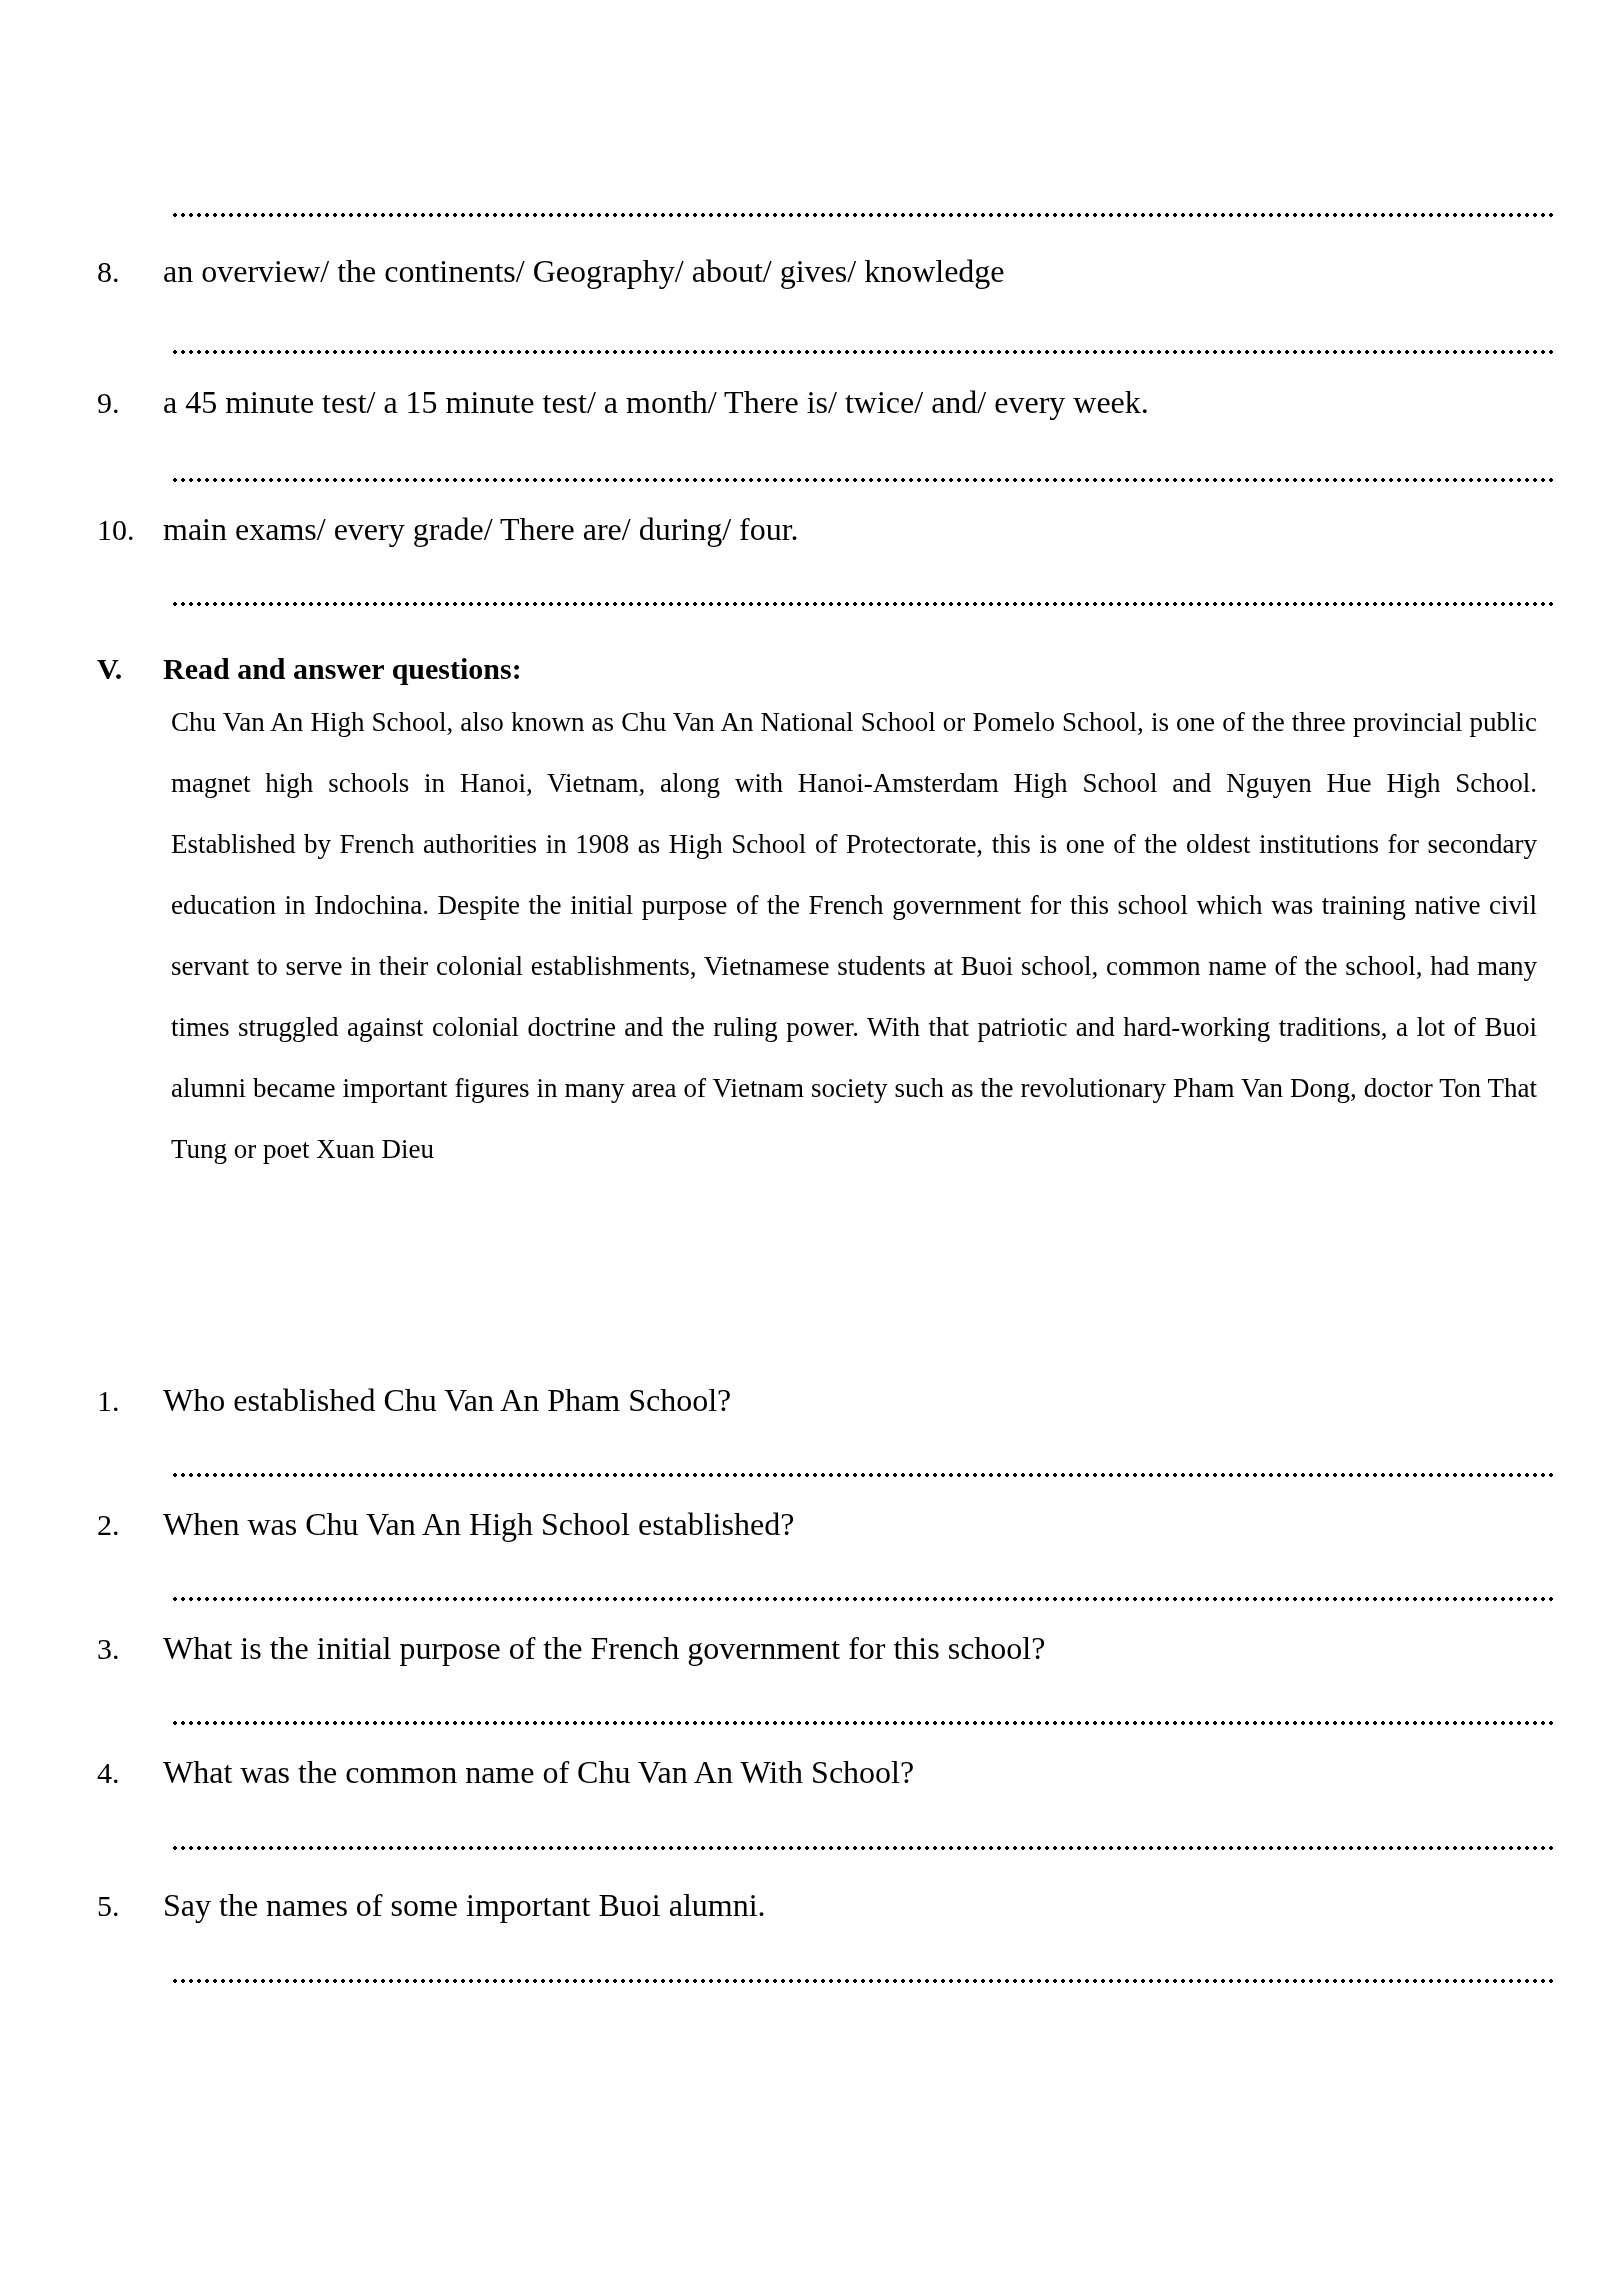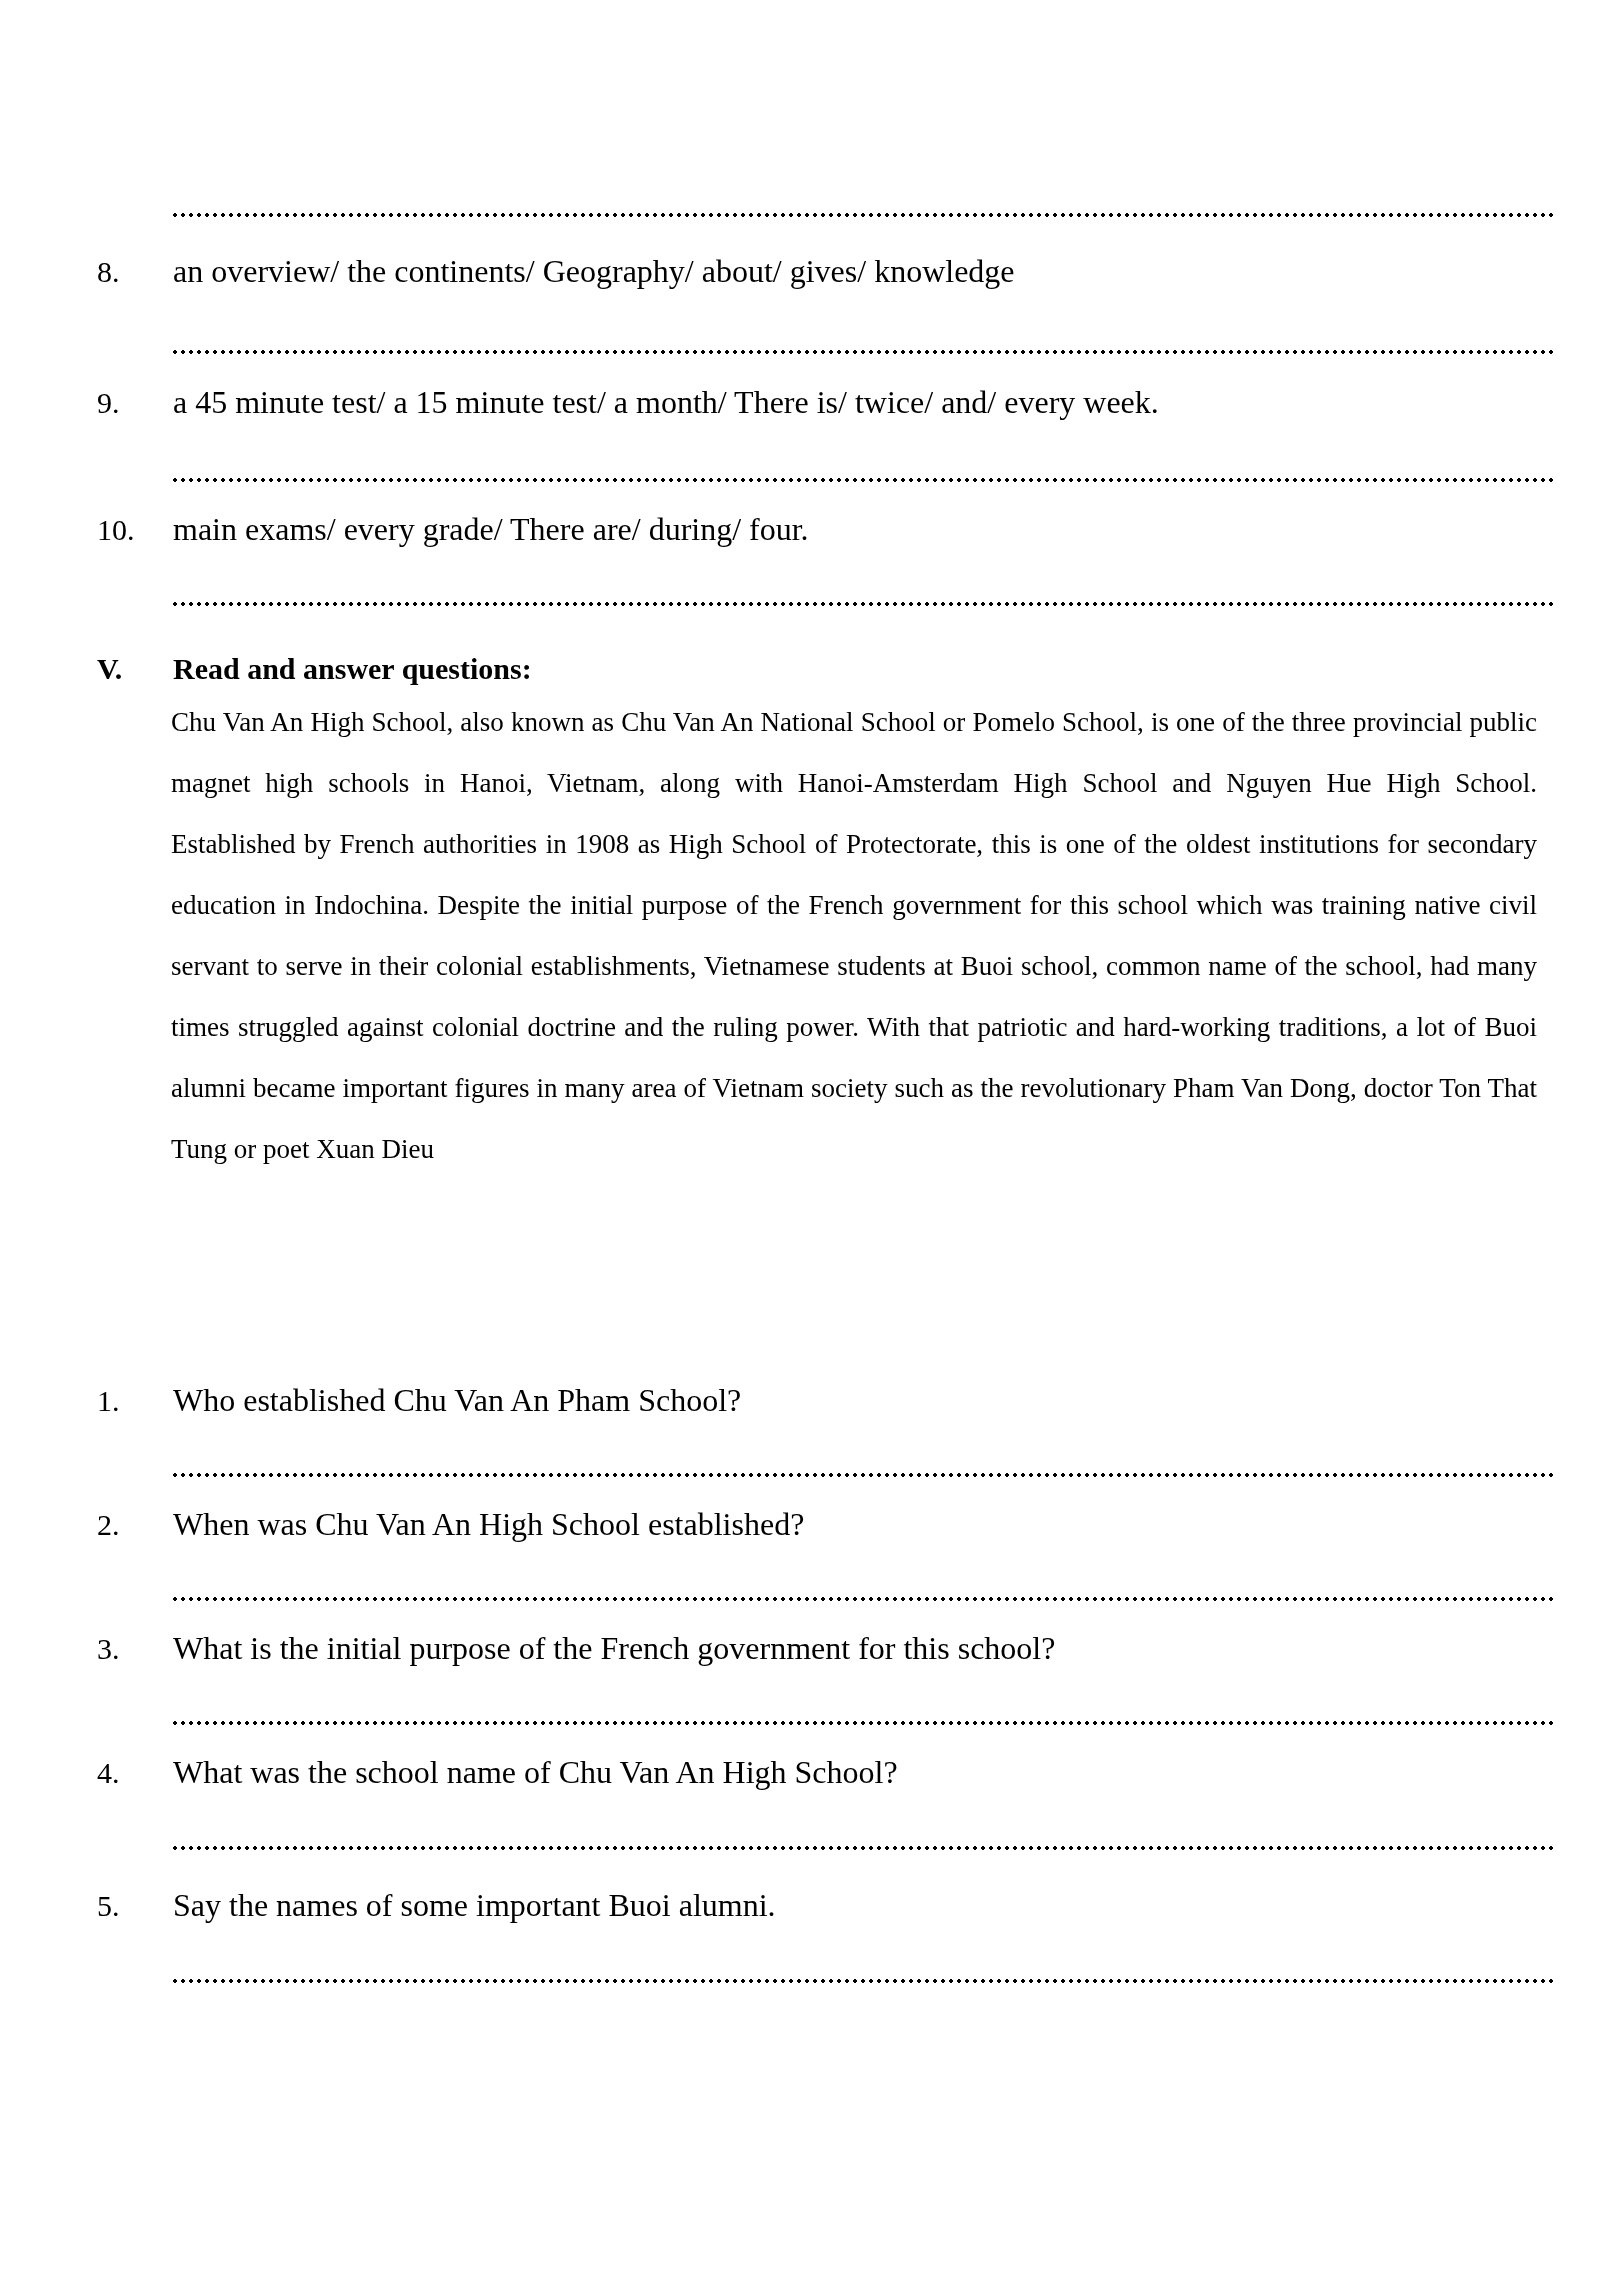--- a/index.html
+++ b/index.html
@@ -1,19 +1,19 @@
 <!DOCTYPE html>
 <html style="font-size:10.5px"><head>
 <meta charset="utf-8">
 <style>
   html, body { margin: 0; padding: 0; background: #ffffff; }
   body { width: 1623px; height: 2295px; position: relative; overflow: hidden;
          font-family: "Liberation Serif", "DejaVu Serif", serif; color: #000; }
   .num { position: absolute; left: 97px; font-size: 30px; line-height: 39px; }
-  .txt { position: absolute; left: 173px; font-size: 32px; line-height: 39px; white-space: nowrap; }
+  .txt { position: absolute; left: 163px; font-size: 32px; line-height: 39px; white-space: nowrap; }
   .dots { position: absolute; left: 171px; width: 1383px; height: 7.8px;
           background-image: radial-gradient(circle, #000 1.7px, transparent 2.1px);
           background-size: 8px 7.8px; background-repeat: repeat-x; }
   .bold { font-weight: bold; }
   .para { position: absolute; left: 171px; width: 1366px; font-size: 27px;
           line-height: 61px; text-align: justify; }
 </style>
 </head>
 <body>
 
@@ -42,19 +42,19 @@
 
 <div class="num" style="top:1505px;">2.</div>
 <div class="txt" style="top:1505px;">When was Chu Van An High School established?</div>
 <div class="dots" style="top:1595px;"></div>
 
 <div class="num" style="top:1629px;">3.</div>
 <div class="txt" style="top:1629px;">What is the initial purpose of the French government for this school?</div>
 <div class="dots" style="top:1719px;"></div>
 
 <div class="num" style="top:1753px;">4.</div>
-<div class="txt" style="top:1753px;">What was the school name of Chu Van An High School?</div>
+<div class="txt" style="top:1753px;">What was the common name of Chu Van An With School?</div>
 <div class="dots" style="top:1844px;"></div>
 
 <div class="num" style="top:1886px;">5.</div>
 <div class="txt" style="top:1886px;">Say the names of some important Buoi alumni.</div>
 <div class="dots" style="top:1977px;"></div>
 
 
 </body></html>

